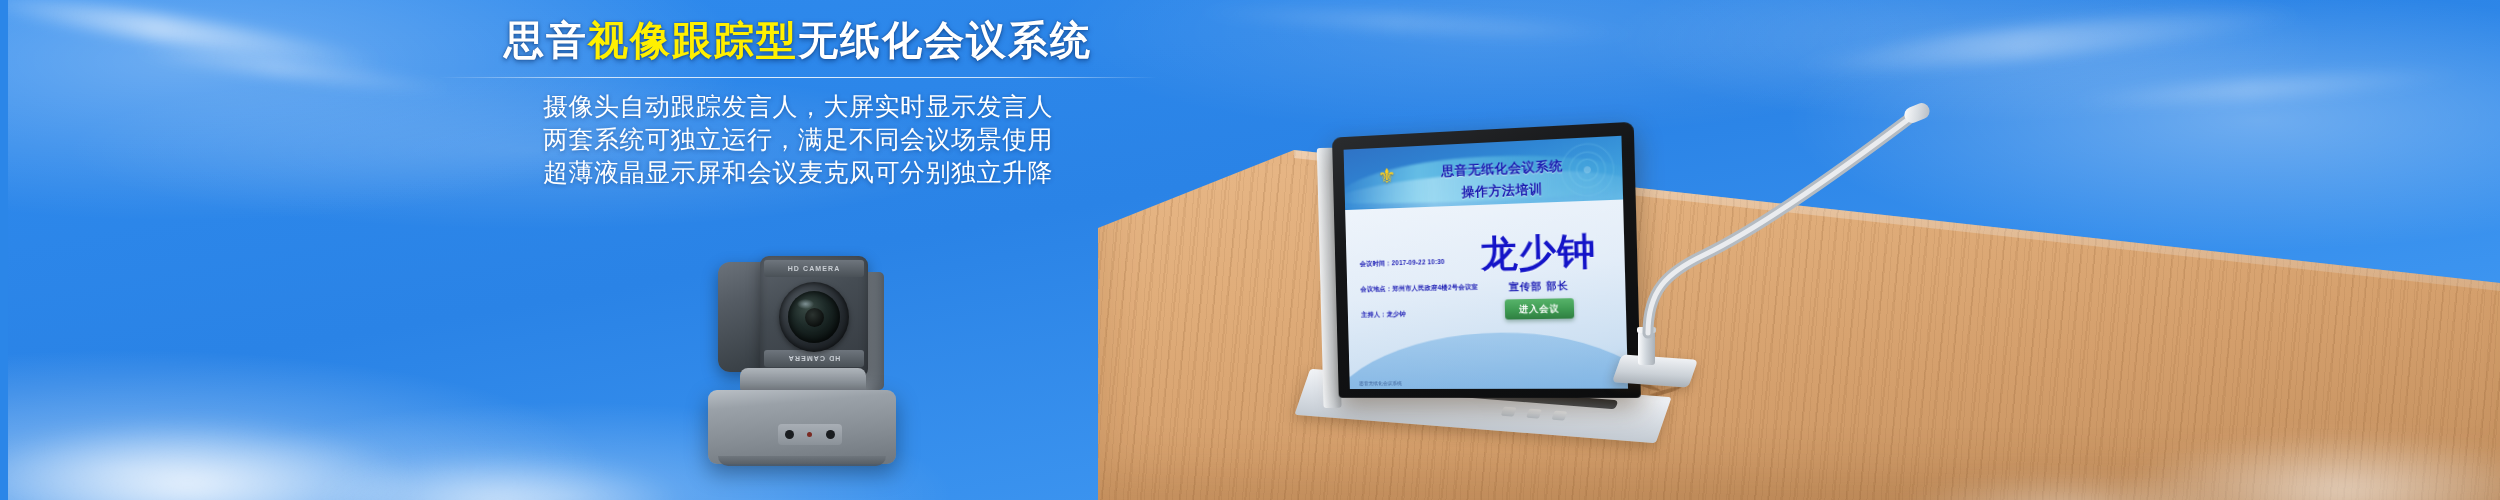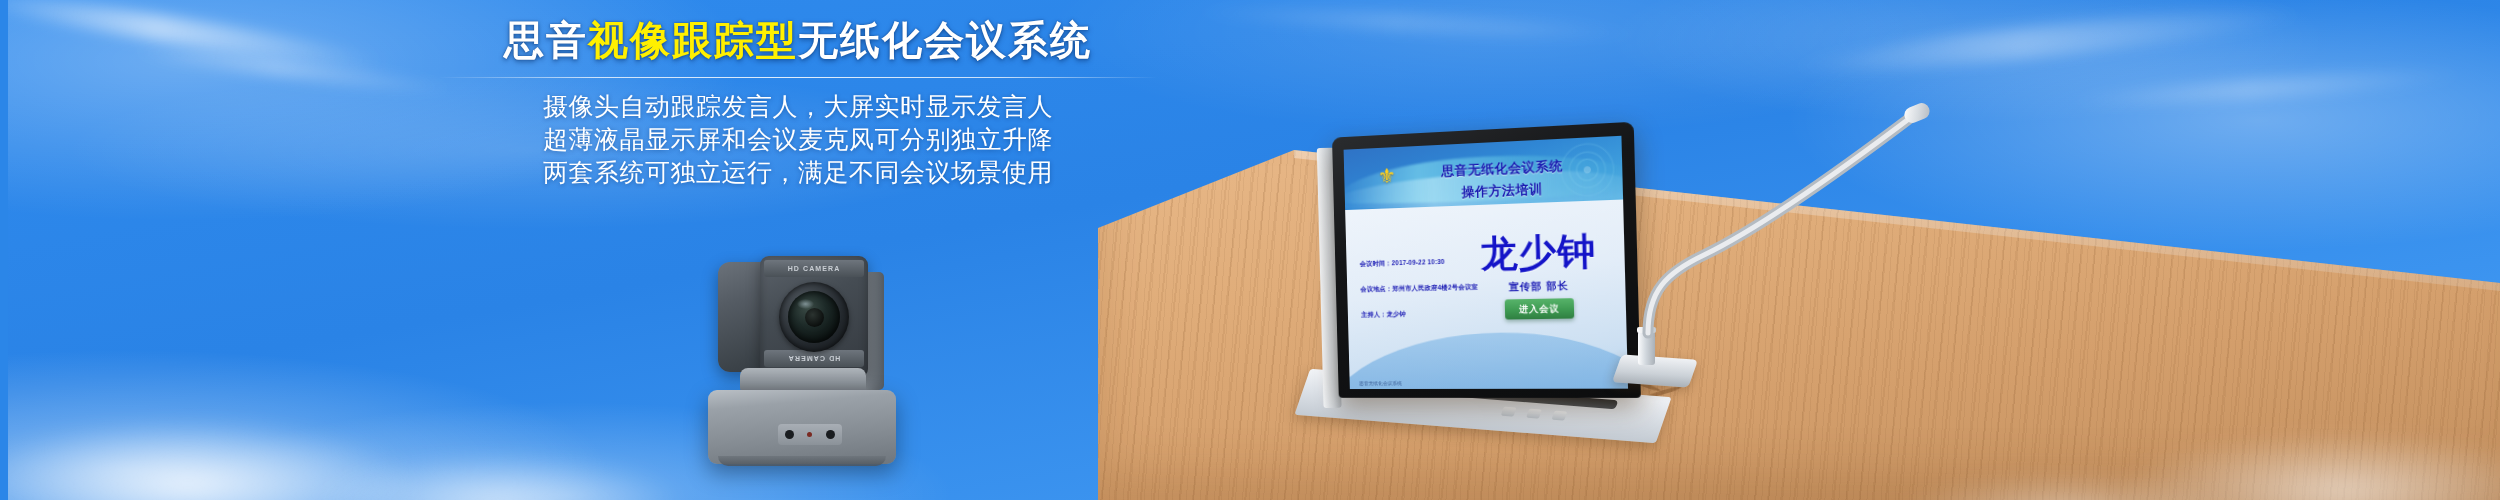--- a/index.html
+++ b/index.html
@@ -309,22 +309,22 @@
   <div class="wisp" style="left:120px;top:62px;width:330px;height:16px;transform:rotate(7deg);opacity:.6;"></div>
   <div class="wisp" style="left:1780px;top:26px;width:520px;height:30px;transform:rotate(-6deg);opacity:.55;"></div>
   <div class="wisp" style="left:2060px;top:78px;width:400px;height:20px;transform:rotate(-4deg);opacity:.45;"></div>
   <div class="wisp" style="left:1180px;top:14px;width:460px;height:18px;transform:rotate(3deg);opacity:.32;"></div>
 
   <div id="text-block">
     <div id="main-title"><span class="w">思音</span><span class="y">视像跟踪型</span><span class="w">无纸化会议系统</span></div>
     <div id="title-rule"></div>
     <div id="subtitle-lines">
       <div class="sub-line">摄像头自动跟踪发言人，大屏实时显示发言人</div>
+      <div class="sub-line">两套系统可独立运行，满足不同会议场景使用</div>
       <div class="sub-line">超薄液晶显示屏和会议麦克风可分别独立升降</div>
-      <div class="sub-line">两套系统可独立运行，满足不同会议场景使用</div>
     </div>
   </div>
 
   <div id="desk">
     <div class="desk-top">
       <div class="grain" style="left:404px;top:252px;width:72px;height:5px;transform:rotate(7deg);"></div>
       <div class="grain" style="left:418px;top:262px;width:52px;height:4px;transform:rotate(6deg);"></div>
       <div class="grain" style="left:470px;top:236px;width:44px;height:4px;transform:rotate(-22deg);"></div>
       <div class="grain" style="left:524px;top:232px;width:40px;height:4px;transform:rotate(20deg);"></div>
       <div class="grain" style="left:548px;top:240px;width:36px;height:4px;transform:rotate(-16deg);"></div>

